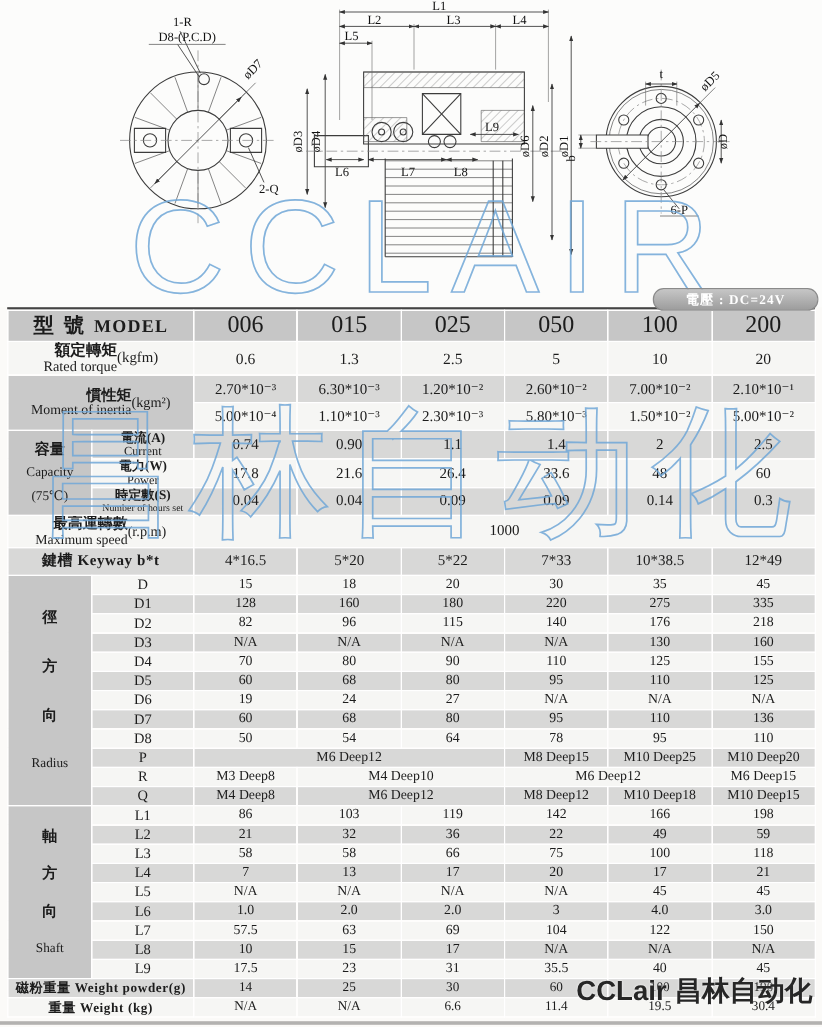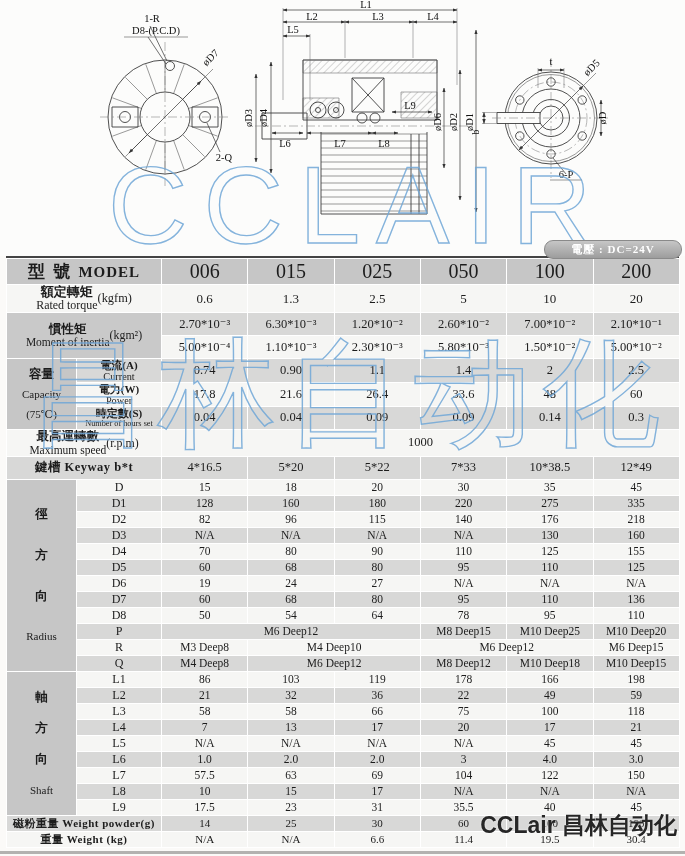--- a/index.html
+++ b/index.html
@@ -25,21 +25,21 @@
   td.ghead{background:#c6c6c6 !important;}
   td.cellshade-head{background:#c9c9c9 !important;}
   tr.r-xl{height:26px;font-size:16px;}
   tr.r-lg{height:28px;font-size:13px;}
   tr.r-md{height:23px;font-size:12.5px;}
   tr.r-sm{height:16px;font-size:11.5px;}
   tr.r-xs{height:14px;font-size:11px;margin-left:16px;}
   th.model-head{font-size:17px;font-weight:bold;letter-spacing:2px;}
   th.model-head .en{font-size:15px;letter-spacing:1px;}
   td.model-val{font-size:20px;}
-  .tw{display:flex;align-items:center;justify-content:center;gap:0;line-height:1.05;}
+  .tw{display:flex;align-items:center;justify-content:center;gap:0;line-height:1.05;text-align:right;}
   .tw .zh{font-weight:bold;font-size:1em;}
   .tw .en{font-size:0.92em;}
   .tw .unit{font-size:0.95em;}
   td.lbl .zh{line-height:1.1;font-weight:bold;}
   td.sub2 .zh{font-size:0.88em;font-weight:bold;line-height:1.15;}
   td.sub2 .en{font-size:0.82em;line-height:1.0;}
   td.sub2 .en.small{font-size:0.66em;}
   td.inline{font-weight:bold;font-size:1em;letter-spacing:0.5px;}
   td.subl{font-size:1.05em;}
   td.ghead .gl{font-weight:bold;font-size:12.5px;line-height:1;}
@@ -454,21 +454,21 @@
                   <div class="gl">軸</div>
                   <div class="gl">方</div>
                   <div class="gl">向</div>
                   <div class="gl gen">Shaft</div>
                 </div>
               </td>
               <td class="lbl subl">L1</td>
               <td class="val">86</td>
               <td class="val">103</td>
               <td class="val">119</td>
-              <td class="val">178</td>
+              <td class="val">142</td>
               <td class="val">166</td>
               <td class="val">198</td>
             </tr>
             <tr class="r-sm s-g">
               <td class="lbl subl">L2</td>
               <td class="val">21</td>
               <td class="val">32</td>
               <td class="val">36</td>
               <td class="val">22</td>
               <td class="val">49</td>

